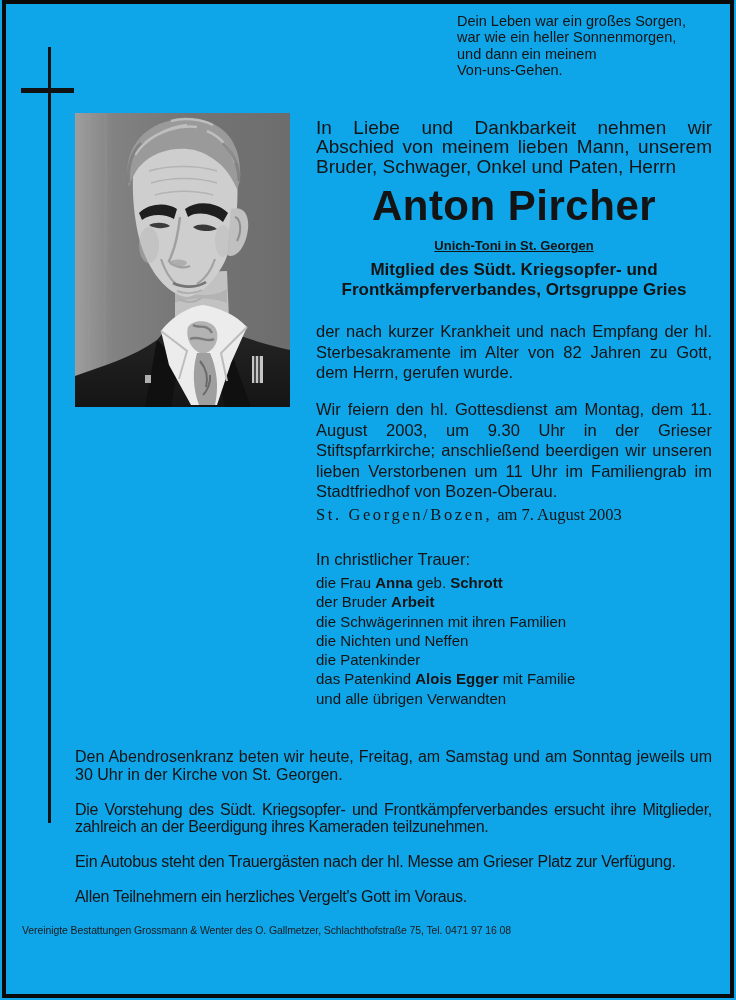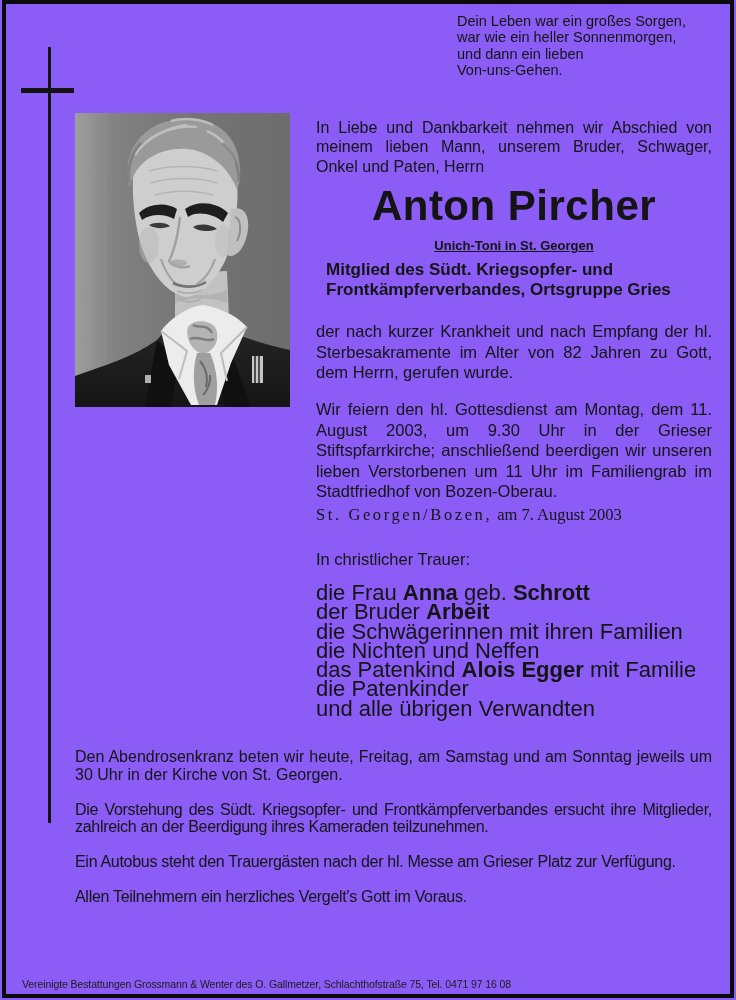--- a/index.html
+++ b/index.html
@@ -1,57 +1,57 @@
 <!DOCTYPE html>
 <html><head>
 <meta charset="utf-8">
 <style>
   html,body{margin:0;padding:0;background:#e8e8e8;}
   .sheet{
-    position:relative;width:736px;height:1000px;background:#8b5cf6;
+    position:relative;width:736px;height:1000px;background:#0ea5e9;
     font-family:"Liberation Sans","DejaVu Sans",sans-serif;color:#141414;
     overflow:hidden;margin:0 auto;
   }
   .frame{position:absolute;left:2px;top:0px;right:2px;bottom:2px;border:4px solid #0a0a0a;pointer-events:none;}
 
   
   .cross-stem{position:absolute;left:48px;top:47px;width:3px;height:776px;background:#121212;}
   .cross-arm{position:absolute;left:21px;top:88px;width:53px;height:5px;background:#121212;}
 
   
   .photo{position:absolute;left:75px;top:113px;width:215px;height:294px;overflow:hidden;}
   .photo svg{display:block;}
 
   
   .poem{position:absolute;left:457px;top:13px;width:254px;font-size:14.5px;line-height:16.3px;}
 
   
   .col{position:absolute;left:316px;top:118px;width:396px;}
   .jtext{text-align:justify;text-align-last:left;}
-  .intro{font-size:16px;line-height:19.4px;margin:0;}
+  .intro{font-size:19px;line-height:19.4px;margin:0;}
   .name{margin:6px 0 0;font-size:42px;line-height:1.12;font-weight:700;text-align:center;letter-spacing:.5px;}
   .nickname{margin:9px 0 0;font-size:13px;font-weight:700;text-align:center;text-decoration:underline;}
-  .membership{margin:7px auto 0;width:376px;font-size:17px;font-weight:700;text-align:left;line-height:19.5px;}
+  .membership{margin:7px auto 0;width:376px;font-size:17px;font-weight:700;text-align:center;line-height:19.5px;}
   .para{font-size:16.5px;line-height:20.6px;margin:0;}
   .para.death{margin-top:22px;}
   .para.service{margin-top:16px;}
   .dateline{margin-top:3px;font-size:16.5px;white-space:nowrap;font-family:Liberation Serif, serif;}
   .dateline .place{letter-spacing:2.6px;}
   .dateline .date{margin-left:5px;}
   .trauer{margin-top:25px;font-size:16.5px;}
-  .mourners{margin-top:14px;font-size:22px;line-height:19.3px;}
+  .mourners{margin-top:4px;font-size:15px;line-height:19.3px;}
   .m-line span{white-space:pre-wrap;}
   .m-line .b{font-weight:700;}
 
   
   .bottom{position:absolute;left:75px;top:748px;width:637px;}
   .b-para{font-size:16px;line-height:17.8px;margin:0 0 17px;}
   .cond{font-stretch:condensed;letter-spacing:-0.3px;}
 
-  .footer{position:absolute;left:22px;top:978px;font-size:10.5px;letter-spacing:-0.1px;font-stretch:condensed;color:#1c1c1c;}
+  .footer{position:absolute;left:22px;top:924px;font-size:10.5px;letter-spacing:-0.1px;font-stretch:condensed;color:#1c1c1c;}
 </style>
 </head>
 <body>
 
 <div class="sheet">
 
   <div class="frame"></div>
 
   <div>
     <div class="cross-stem"></div>
@@ -124,21 +124,21 @@
 
       <path d="M104,186 C110,190 120,190 126,185" stroke="#adadad" stroke-width="2" fill="none"></path>
       <ellipse cx="74" cy="132" rx="10" ry="18" fill="#b8b8b8" opacity="0.5"></ellipse>
       <ellipse cx="148" cy="128" rx="8" ry="16" fill="#bcbcbc" opacity="0.5"></ellipse>
     </svg>
   </div>
 
   <div class="poem">
     <div>Dein Leben war ein großes Sorgen,</div>
     <div>war wie ein heller Sonnenmorgen,</div>
-    <div>und dann ein lieben</div>
+    <div>und dann ein meinem</div>
     <div>Von-uns-Gehen.</div>
   </div>
 
   <div class="col">
     <p class="intro jtext">In Liebe und Dankbarkeit nehmen wir Abschied von meinem lieben Mann, unserem Bruder, Schwager, Onkel und Paten, Herrn</p>
 
     <div class="name">Anton Pircher</div>
     <div class="nickname">Unich-Toni in St. Georgen</div>
     <div class="membership">Mitglied des Südt. Kriegsopfer- und Frontkämpferverbandes, Ortsgruppe Gries</div>
 
@@ -149,22 +149,22 @@
       <span class="place">St. Georgen/Bozen,</span><span class="date">am 7. August 2003</span>
     </div>
 
     <div class="trauer">In christlicher Trauer:</div>
 
     <div class="mourners">
       <div class="m-line"><span>die Frau </span><span class="b">Anna</span><span> geb. </span><span class="b">Schrott</span></div>
       <div class="m-line"><span>der Bruder </span><span class="b">Arbeit</span><span></span><span class="b"></span></div>
       <div class="m-line"><span>die Schwägerinnen mit ihren Familien</span><span class="b"></span><span></span><span class="b"></span></div>
       <div class="m-line"><span>die Nichten und Neffen</span><span class="b"></span><span></span><span class="b"></span></div>
+      <div class="m-line"><span>die Patenkinder</span><span class="b"></span><span></span><span class="b"></span></div>
       <div class="m-line"><span>das Patenkind </span><span class="b">Alois Egger</span><span> mit Familie</span><span class="b"></span></div>
-      <div class="m-line"><span>die Patenkinder</span><span class="b"></span><span></span><span class="b"></span></div>
       <div class="m-line"><span>und alle übrigen Verwandten</span><span class="b"></span><span></span><span class="b"></span></div>
     </div>
   </div>
 
   <div class="bottom">
     <p class="b-para jtext">Den Abendrosenkranz beten wir heute, Freitag, am Samstag und am Sonntag jeweils um 30 Uhr in der Kirche von St. Georgen.</p>
     <p class="b-para jtext cond">Die Vorstehung des Südt. Kriegsopfer- und Frontkämpferverbandes ersucht ihre Mitglieder, zahlreich an der Beerdigung ihres Kameraden teilzunehmen.</p>
     <p class="b-para jtext cond">Ein Autobus steht den Trauergästen nach der hl. Messe am Grieser Platz zur Verfügung.</p>
     <p class="b-para cond">Allen Teilnehmern ein herzliches Vergelt's Gott im Voraus.</p>
   </div>

